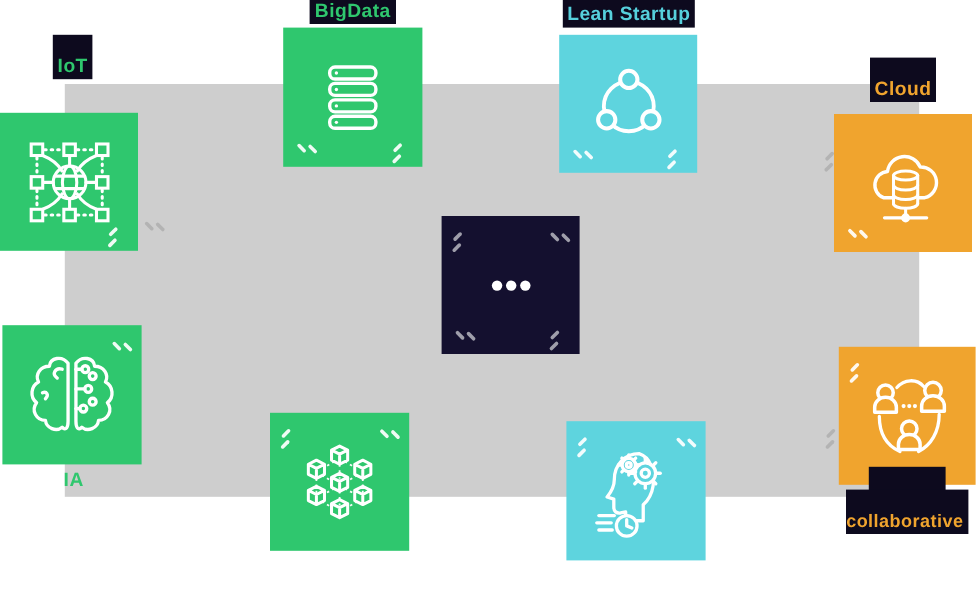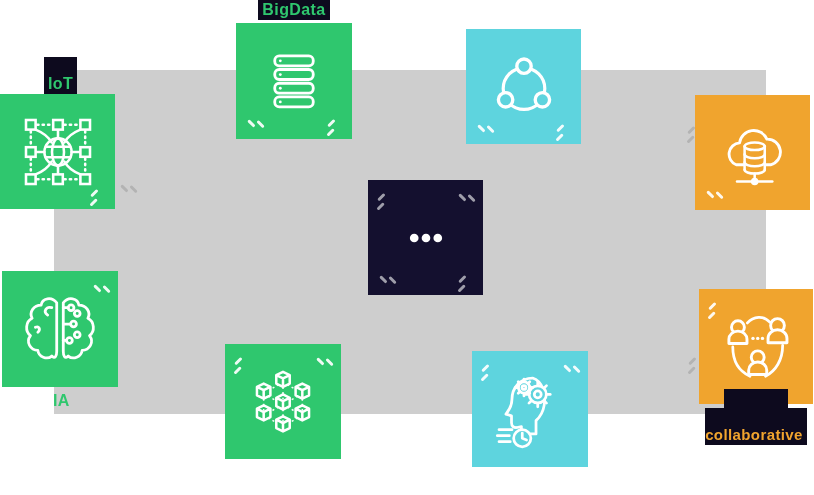--- a/index.html
+++ b/index.html
@@ -262,26 +262,32 @@
       </g>
       <g fill="#fff">
         <circle cx="46.5" cy="40" r="2"></circle>
           <circle cx="52" cy="40" r="2"></circle>
           <circle cx="57.5" cy="40" r="2"></circle>
       </g>
     </svg>
     <span class="sp sp-tl"></span>
   </div>
 
-  <div class="lbl" style="left:44px;top:74px;">
+  <div class="lbl" style="left:44px;top:46px;">
     <span class="hl g">IoT</span>
   </div>
   <div class="lbl ctr" style="left:236px;top:0px;width:116px;">
     <span class="hl g">BigData</span>
   </div>
+  <div class="lbl ctr" style="left:458px;top:3px;width:132px;">
+    <span class="hl t">Lean Startup</span>
+  </div>
+  <div class="lbl ctr" style="left:695px;top:65px;width:115px;">
+    <span class="hl o">Cloud</span>
+  </div>
   <div class="lbl" style="left:53px;top:391px;">
     <span class="g">IA</span>
   </div>
   <div class="lbl ctr econ" style="left:697px;top:407px;width:118px;">
     <span class="hl o">BigData collaborative</span>
   </div>
 
 </div>
 
 </body></html>

